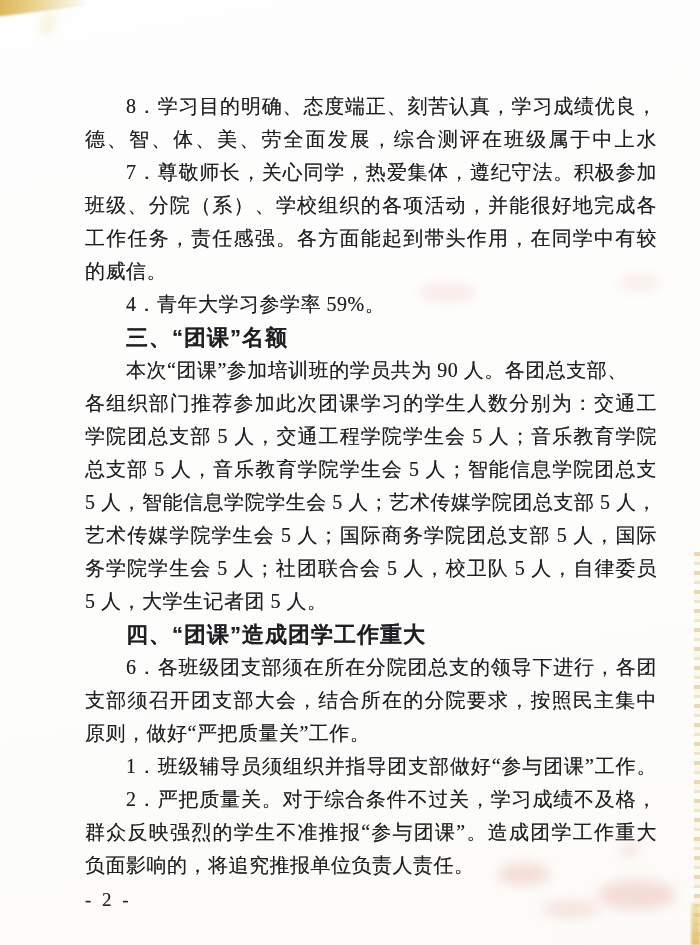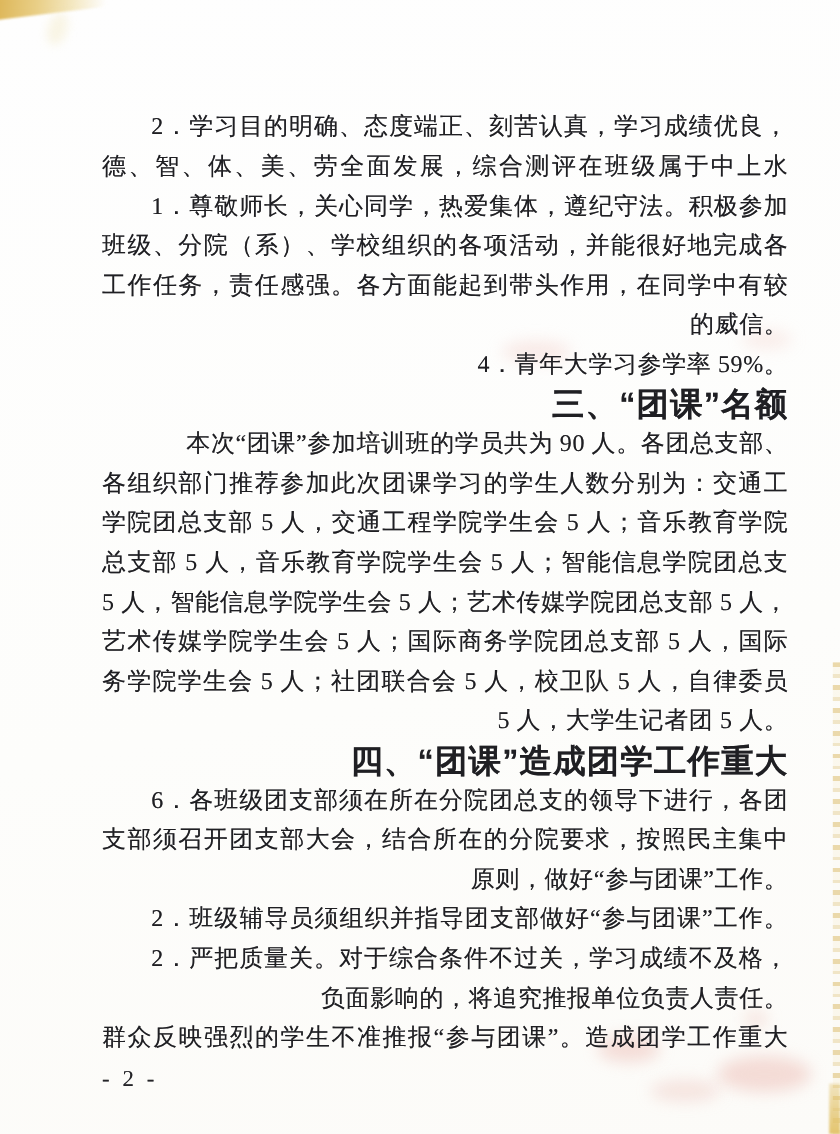--- a/index.html
+++ b/index.html
@@ -25,33 +25,32 @@
     color: #1f1f23;
   }
   .line {
     font-size: 20px;
     line-height: 33px;
     height: 33px;
     letter-spacing: 0.5px;
     text-shadow: 0 0 0.5px rgba(20,20,25,0.55);
     white-space: normal;
     overflow: hidden;
-    text-align: right;
   }
   .line.full {
     text-align: justify;
     text-align-last: justify;
   }
   .line.indent {
     padding-left: 41px;
   }
   .line.heading {
     font-family: "Liberation Sans", "DejaVu Sans", sans-serif;
     font-weight: 700;
-    font-size: 27px;
+    font-size: 22px;
     letter-spacing: 1px;
   }
   .page-number {
     margin-top: 6px;
     font-size: 19px;
     line-height: 24px;
     letter-spacing: 3px;
     color: #242428;
     text-shadow: 0 0 0.5px rgba(20,20,25,0.5);
   }
@@ -125,40 +124,40 @@
   <div class="edge-strip"></div>
   <div class="edge-corner"></div>
   <div class="smudge smudge-a"></div>
   <div class="smudge smudge-b"></div>
   <div class="smudge smudge-c"></div>
   <div class="smudge smudge-d"></div>
   <div class="smudge smudge-e"></div>
   <div class="smudge smudge-f"></div>
 
   <div class="doc-body">
-    <div class="line full indent">2．学习目的明确、态度端正、刻苦认真，学习成绩优良，</div>
+    <div class="line full indent">8．学习目的明确、态度端正、刻苦认真，学习成绩优良，</div>
     <div class="line full">德、智、体、美、劳全面发展，综合测评在班级属于中上水平。</div>
-    <div class="line full indent">1．尊敬师长，关心同学，热爱集体，遵纪守法。积极参加</div>
+    <div class="line full indent">7．尊敬师长，关心同学，热爱集体，遵纪守法。积极参加</div>
     <div class="line full">班级、分院（系）、学校组织的各项活动，并能很好地完成各项</div>
     <div class="line full">工作任务，责任感强。各方面能起到带头作用，在同学中有较高</div>
     <div class="line">的威信。</div>
     <div class="line indent">4．青年大学习参学率 59%。</div>
     <div class="line heading indent">三、“团课”名额</div>
     <div class="line indent">本次“团课”参加培训班的学员共为 90 人。各团总支部、</div>
     <div class="line full">各组织部门推荐参加此次团课学习的学生人数分别为：交通工程</div>
     <div class="line full">学院团总支部 5 人，交通工程学院学生会 5 人；音乐教育学院团</div>
     <div class="line full">总支部 5 人，音乐教育学院学生会 5 人；智能信息学院团总支部</div>
     <div class="line full">5 人，智能信息学院学生会 5 人；艺术传媒学院团总支部 5 人，</div>
     <div class="line full">艺术传媒学院学生会 5 人；国际商务学院团总支部 5 人，国际商</div>
     <div class="line full">务学院学生会 5 人；社团联合会 5 人，校卫队 5 人，自律委员会</div>
     <div class="line">5 人，大学生记者团 5 人。</div>
     <div class="line heading indent">四、“团课”造成团学工作重大</div>
     <div class="line full indent">6．各班级团支部须在所在分院团总支的领导下进行，各团</div>
     <div class="line full">支部须召开团支部大会，结合所在的分院要求，按照民主集中制</div>
-    <div class="line">原则，做好“参与团课”工作。</div>
-    <div class="line full indent">2．班级辅导员须组织并指导团支部做好“参与团课”工作。</div>
+    <div class="line">原则，做好“严把质量关”工作。</div>
+    <div class="line full indent">1．班级辅导员须组织并指导团支部做好“参与团课”工作。</div>
     <div class="line full indent">2．严把质量关。对于综合条件不过关，学习成绩不及格，</div>
+    <div class="line full">群众反映强烈的学生不准推报“参与团课”。造成团学工作重大</div>
     <div class="line">负面影响的，将追究推报单位负责人责任。</div>
-    <div class="line full">群众反映强烈的学生不准推报“参与团课”。造成团学工作重大</div>
     <div class="page-number">- 2 -</div>
   </div>
 
 </div>
 
 </body></html>

